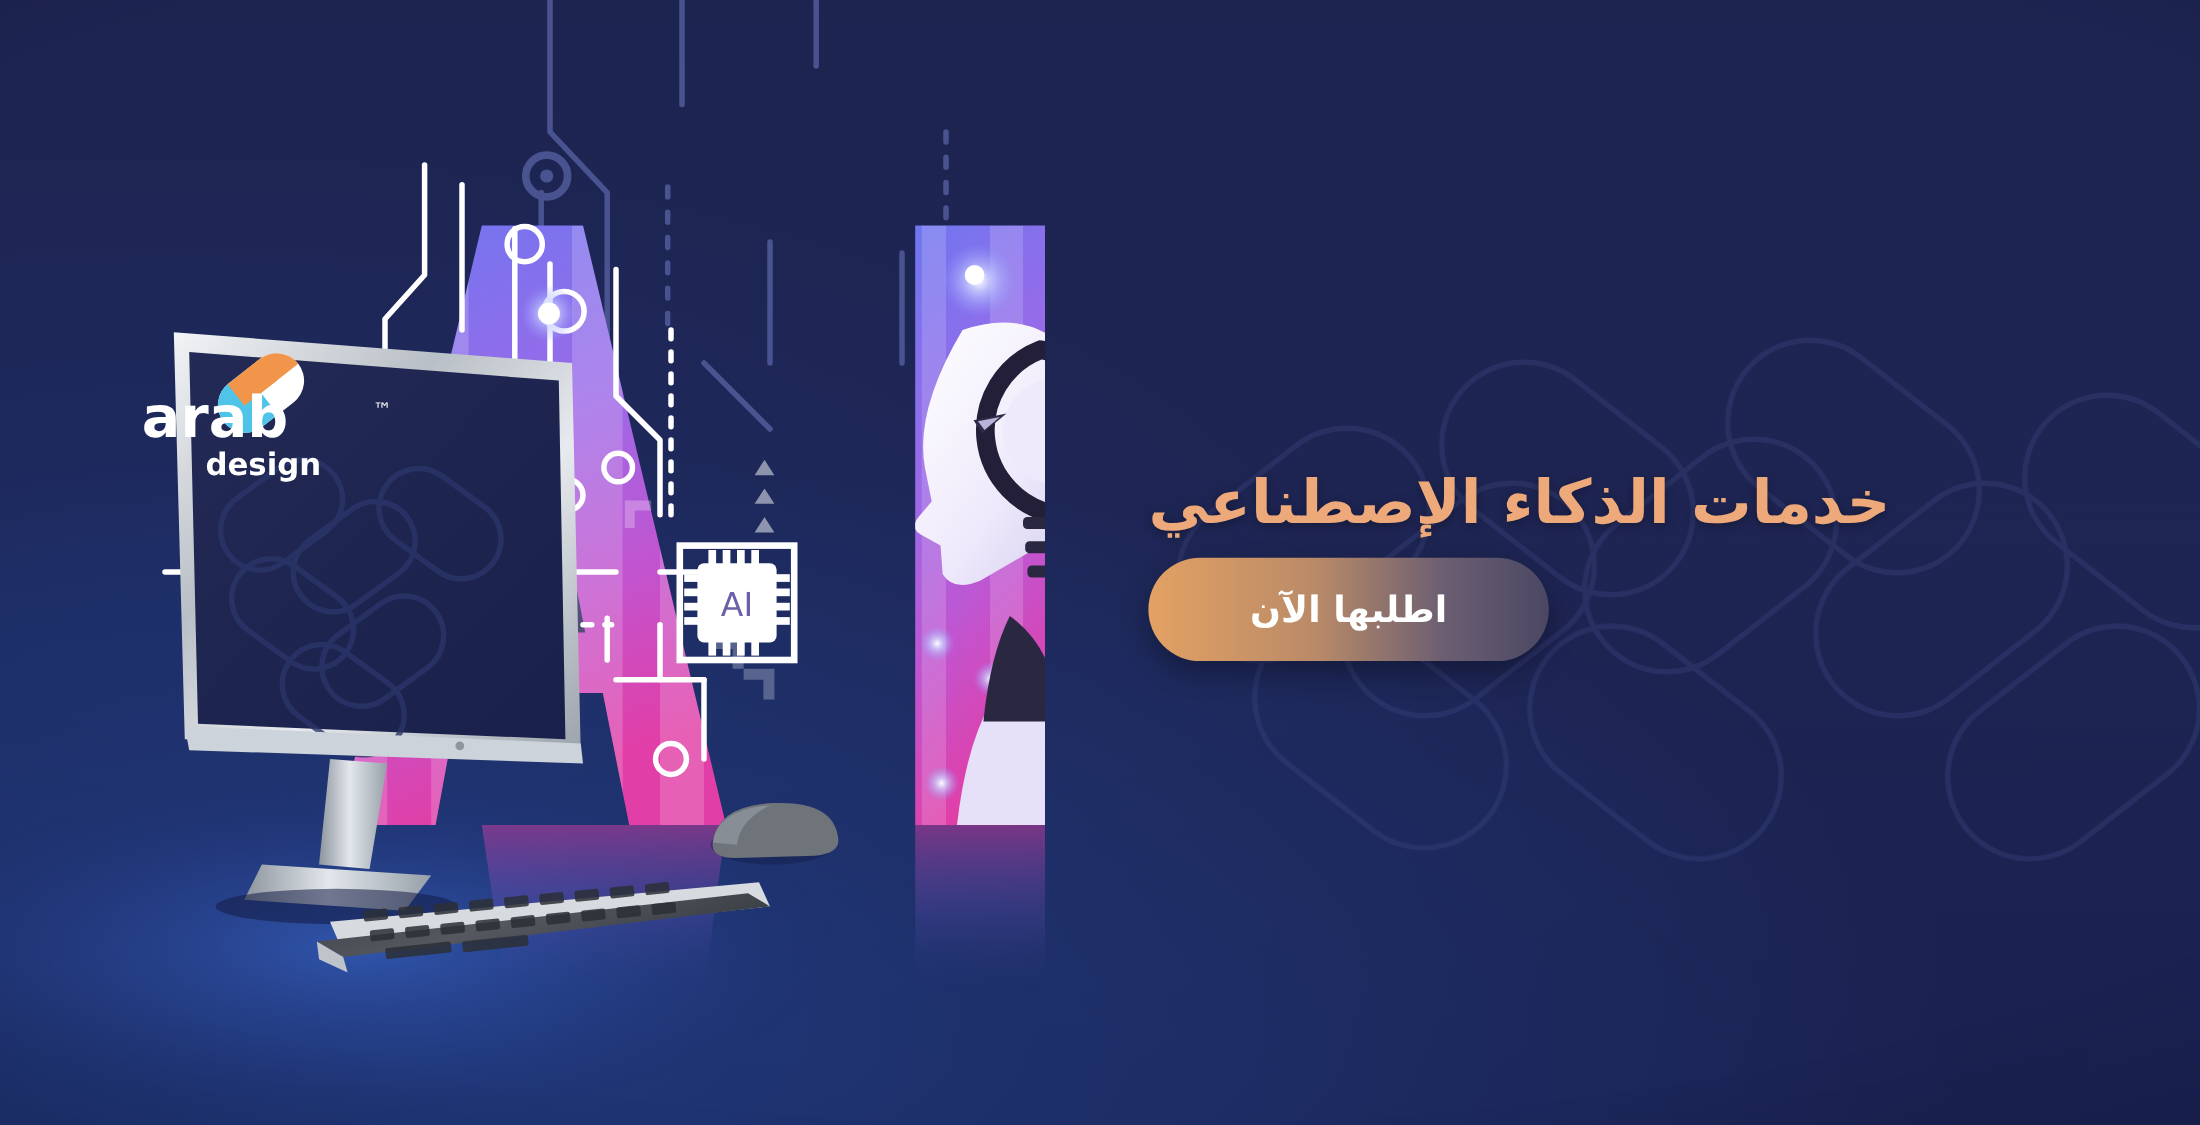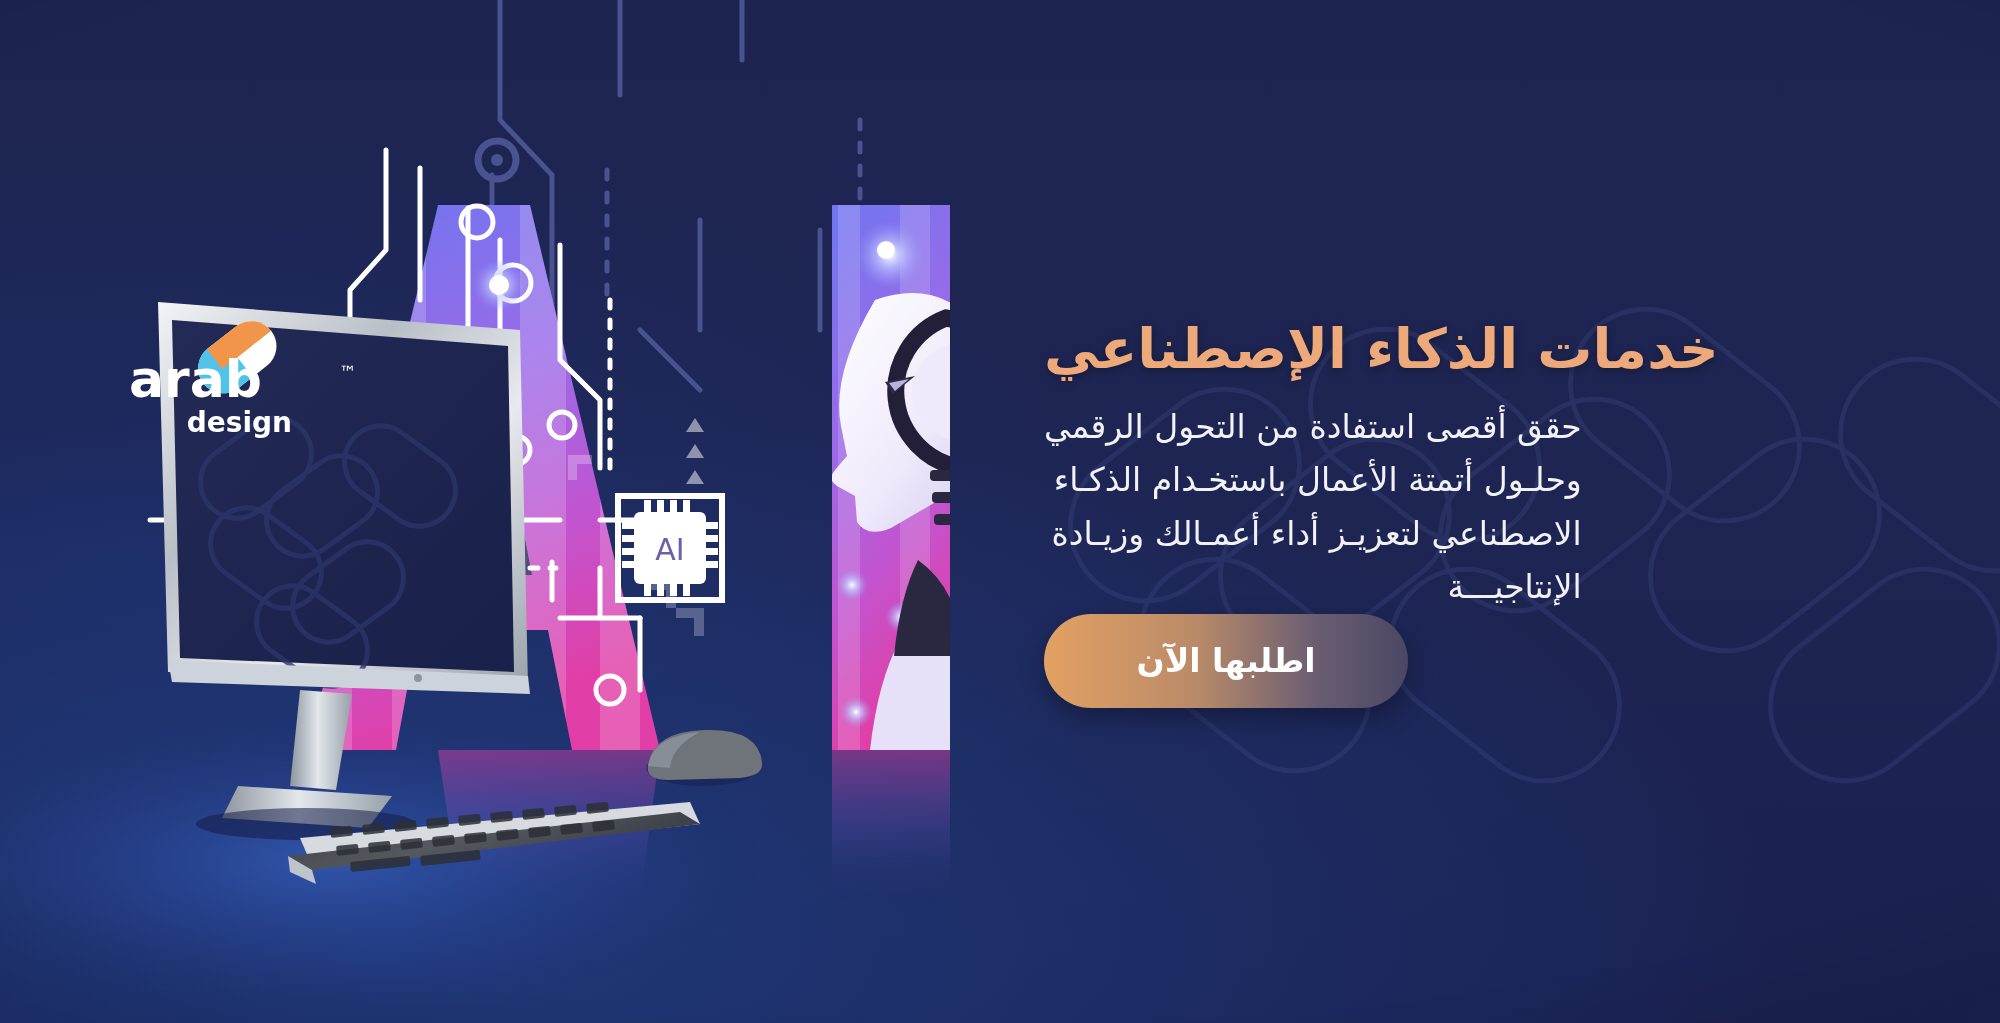--- a/index.html
+++ b/index.html
@@ -375,25 +375,19 @@
         <path d="M648 766 q4 -30 52 -34 q-28 14 -30 36z" fill="#9aa0a7" opacity=".6"></path>
       </g>
     </svg>
   </div>
 
   <div class="bg-vignette"></div>
 
   <div class="content">
     <h1 class="headline">خدمات الذكاء الإصطناعي</h1>
 
-    <p class="subcopy">
-      <span>حقق أقصى استفادة من التحول الرقمي</span><br>
-      <span>وحلـول أتمتة الأعمال باستخـدام الذكـاء</span><br>
-      <span>الاصطناعي لتعزيـز أداء أعمـالك وزيـادة</span><br>
-      <span>الإنتاجيـــة</span>
-    </p>
 
     <div class="cta-wrap">
       <button class="cta" type="button">اطلبها الآن</button>
     </div>
   </div>
 
 </div>
 
 </body></html>

